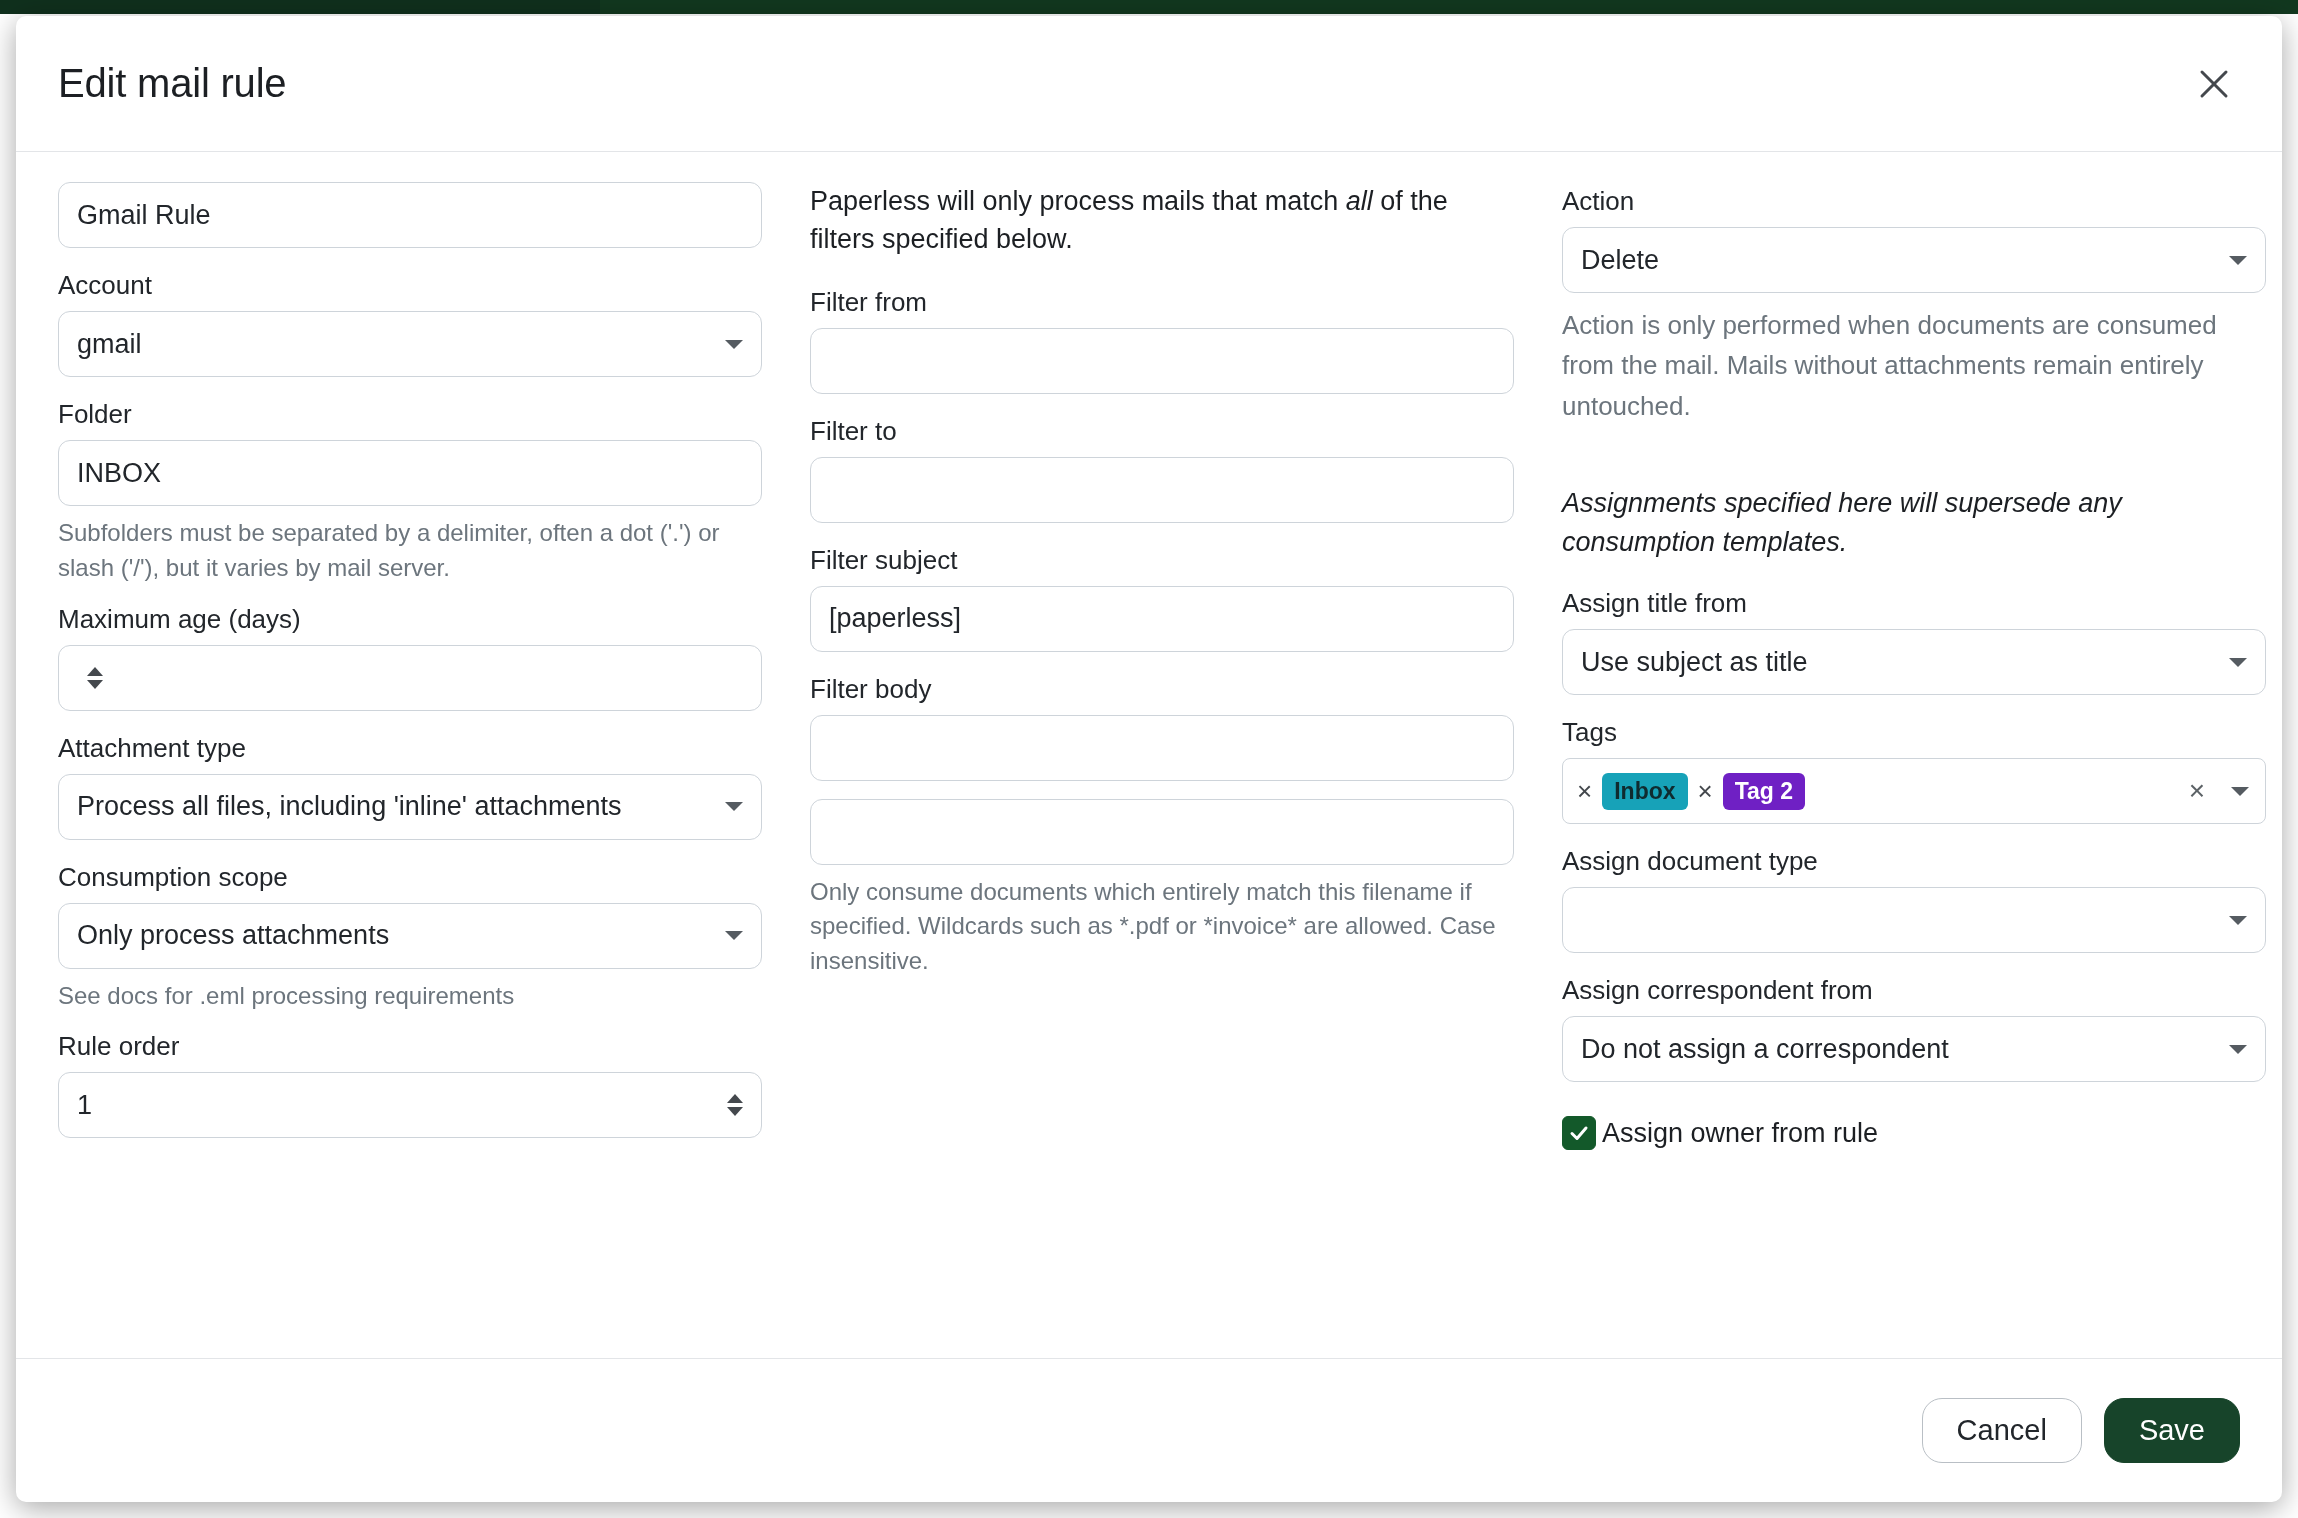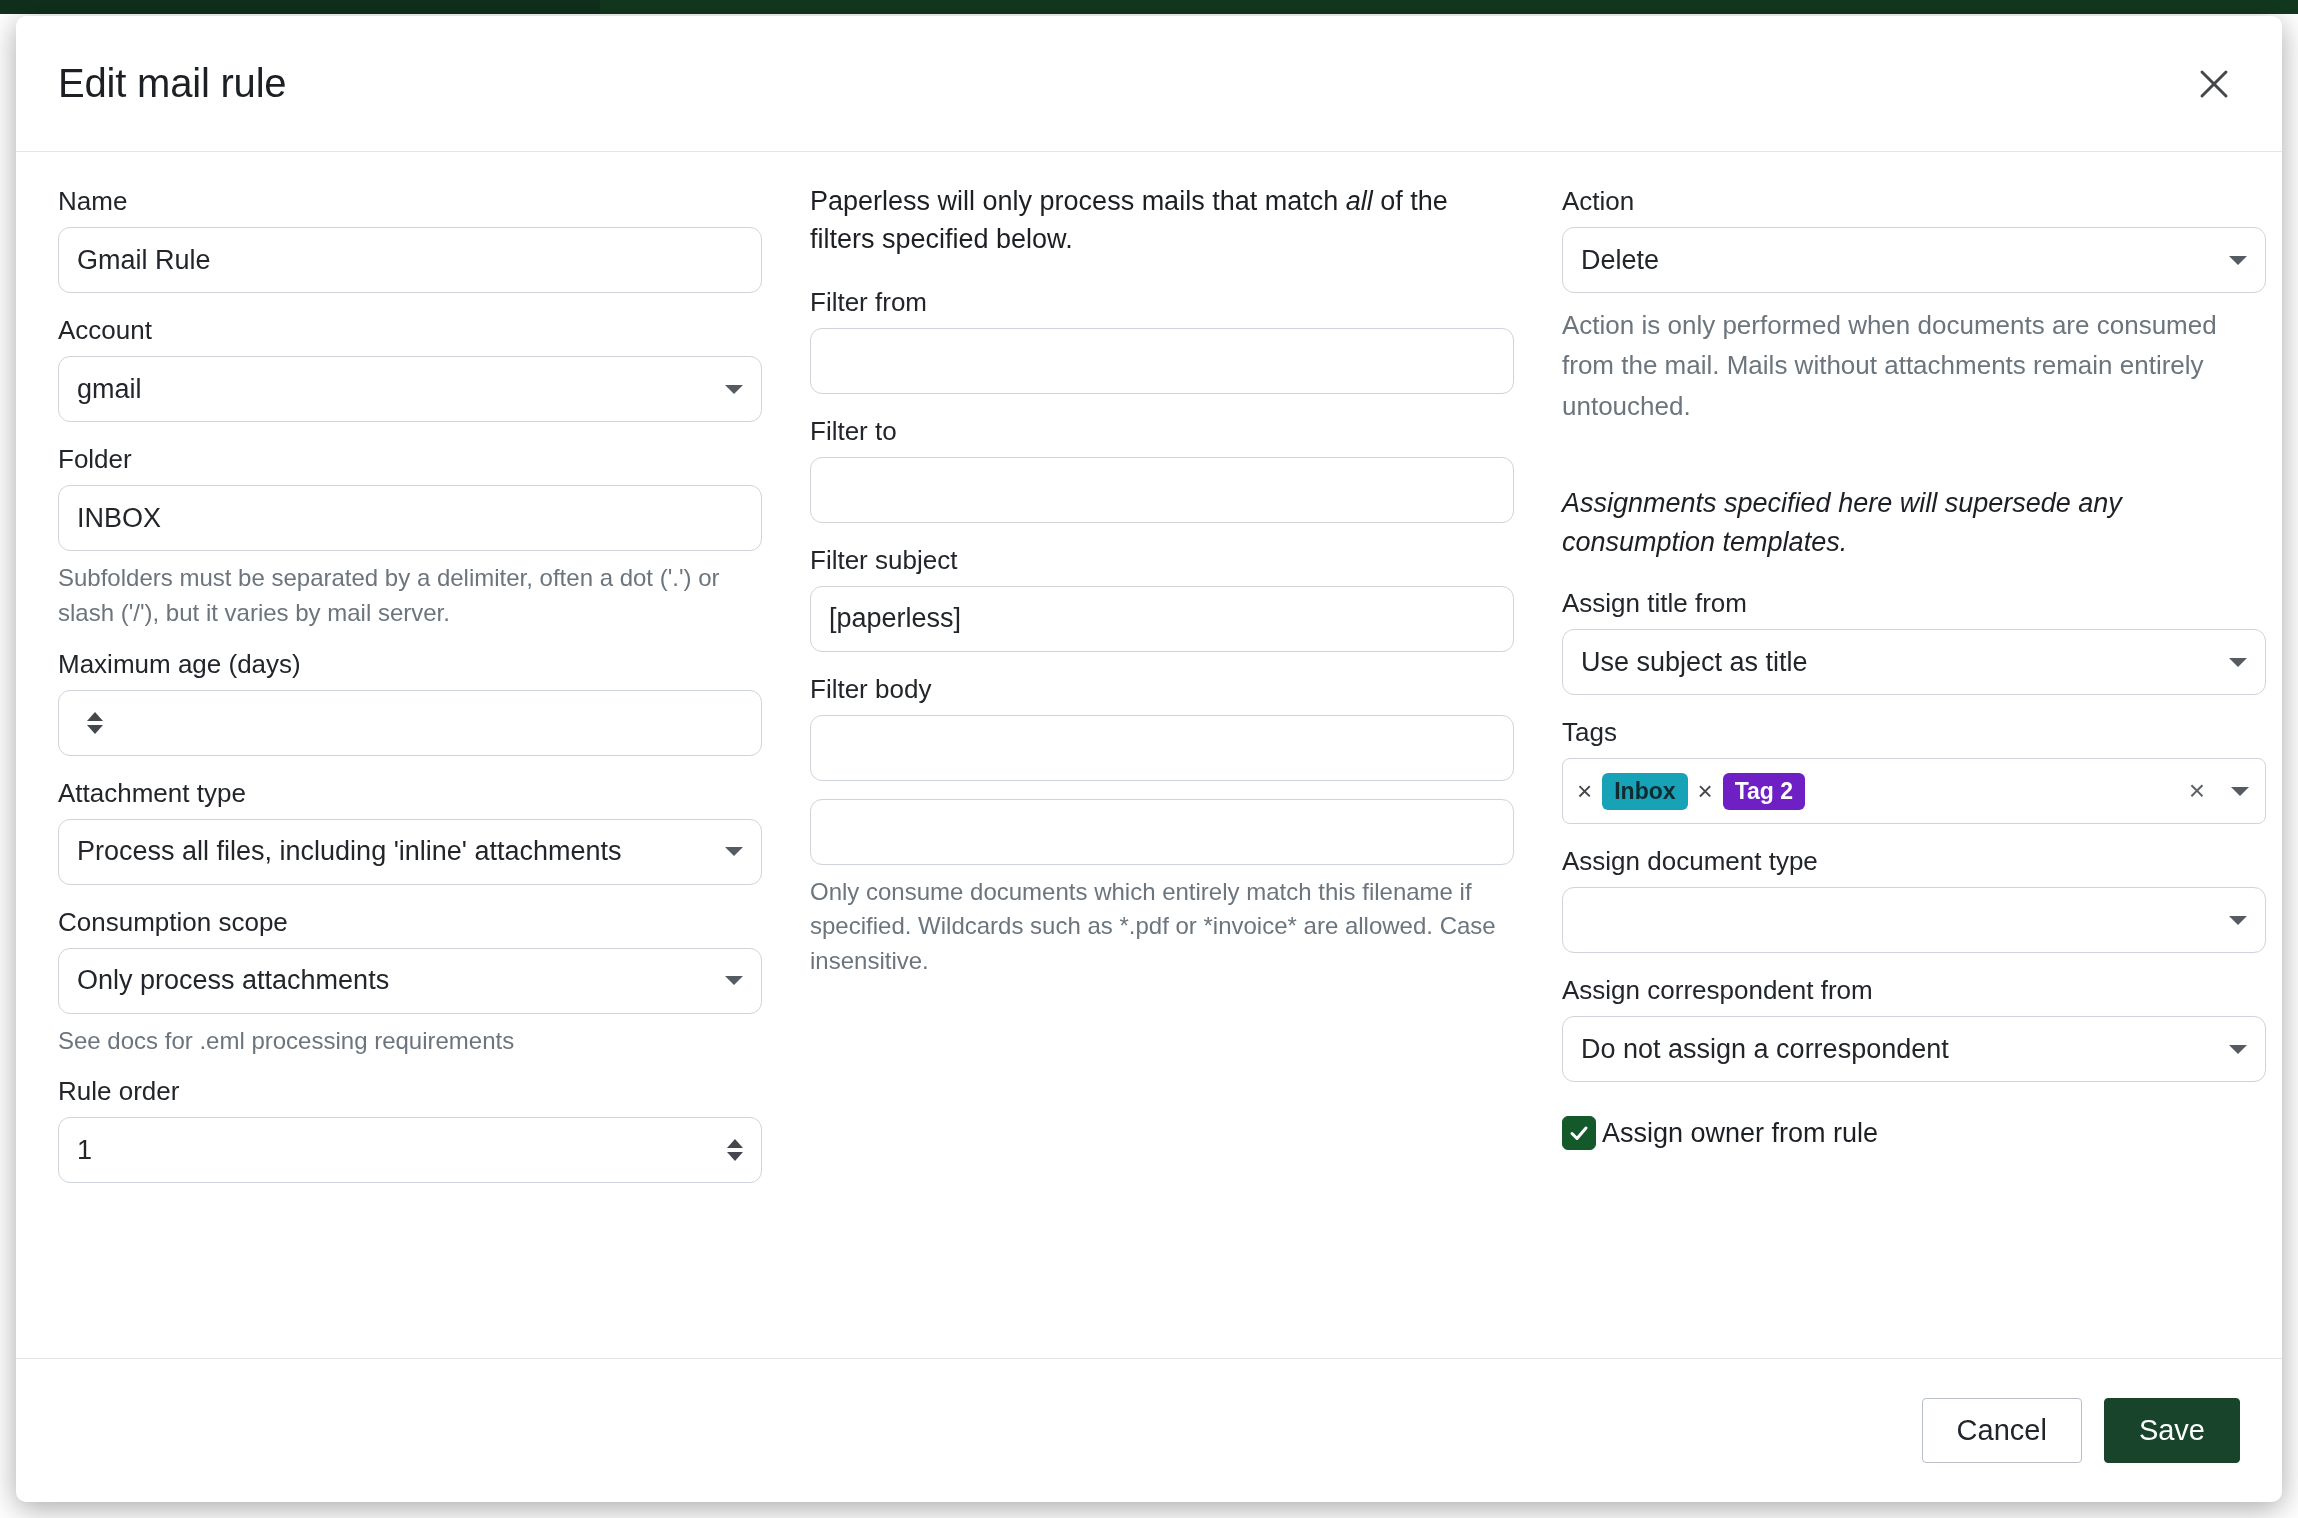--- a/index.html
+++ b/index.html
@@ -241,21 +241,21 @@
     border-top: 1px solid #e3e5e8;
     display: flex;
     align-items: center;
     justify-content: flex-end;
     gap: 22px;
     padding-right: 42px;
     box-sizing: border-box;
   }
   .btn {
     font-size: 29px;
-    border-radius: 4px;
+    border-radius: 20px;
     padding: 16px 34px;
     cursor: pointer;
     line-height: 1.1;
   }
   .btn-cancel {
     background: #fff;
     border: 1px solid #b9bfc5;
     color: #22262b;
   }
   .btn-save {
@@ -280,21 +280,20 @@
         <line x1="7" y1="7" x2="31" y2="31" stroke="#44484d" stroke-width="3" stroke-linecap="round"></line>
         <line x1="31" y1="7" x2="7" y2="31" stroke="#44484d" stroke-width="3" stroke-linecap="round"></line>
       </svg>
     </div>
   </div>
 
   <div class="modal-body">
 
     <div class="col left">
 
-      <label class="fl">Name</label>
       <div class="field">
         <span class="val">Gmail Rule</span>
       </div>
 
       <div class="spacer-18"></div>
       <label class="fl">Account</label>
       <div class="field">
         <span class="val">gmail</span>
         <span class="caret"></span>
       </div>

